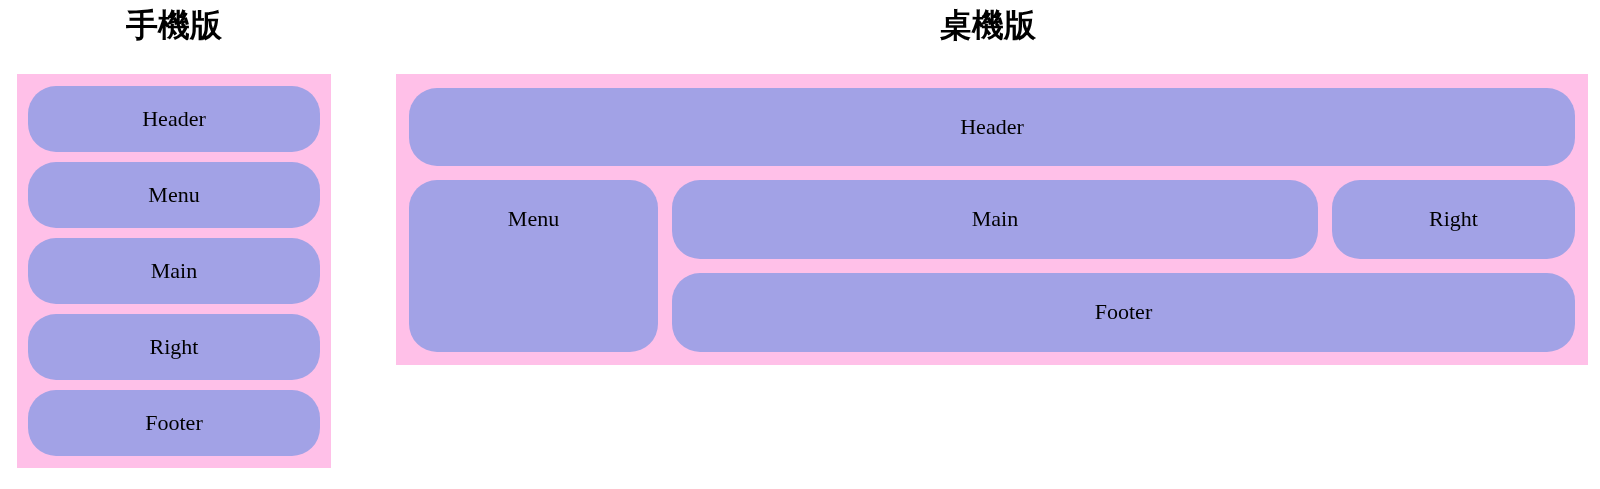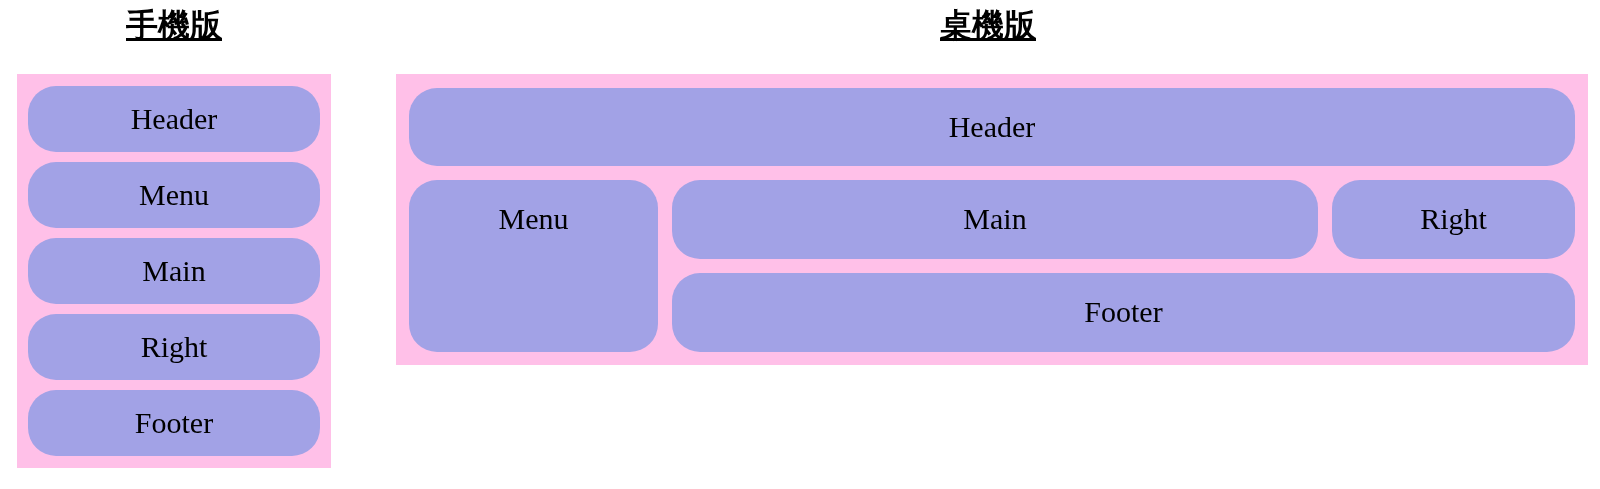--- a/index.html
+++ b/index.html
@@ -18,32 +18,31 @@
 
   .section-title {
     position: absolute;
     top: 5px;
     text-align: center;
     font-family: "Liberation Sans", sans-serif;
     font-weight: bold;
     font-size: 32px;
     line-height: 40px;
     color: #000000;
-    text-decoration: underline;
   }
   #mobile-title { left: 17px; width: 314px; }
   #desktop-title { left: 392px; width: 1192px; }
 
   .box {
     background: var(--box_purple, #a2a2e6);
     display: flex;
     justify-content: center;
     align-items: flex-start;
     box-sizing: border-box;
-    font-size: 30px;
+    font-size: 22px;
     line-height: 25px;
     border-radius: 28px;
   }
 
   
   #mobile-container {
     position: absolute;
     left: 17px;
     top: 74px;
     width: 314px;

